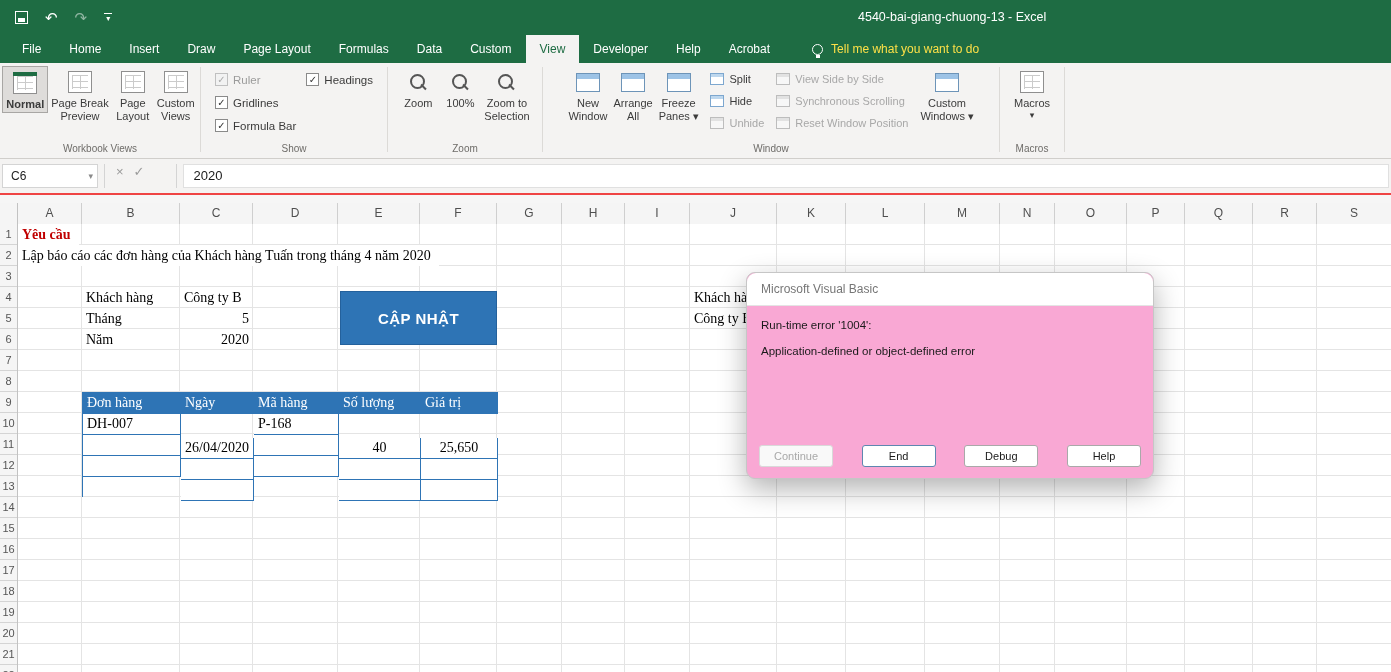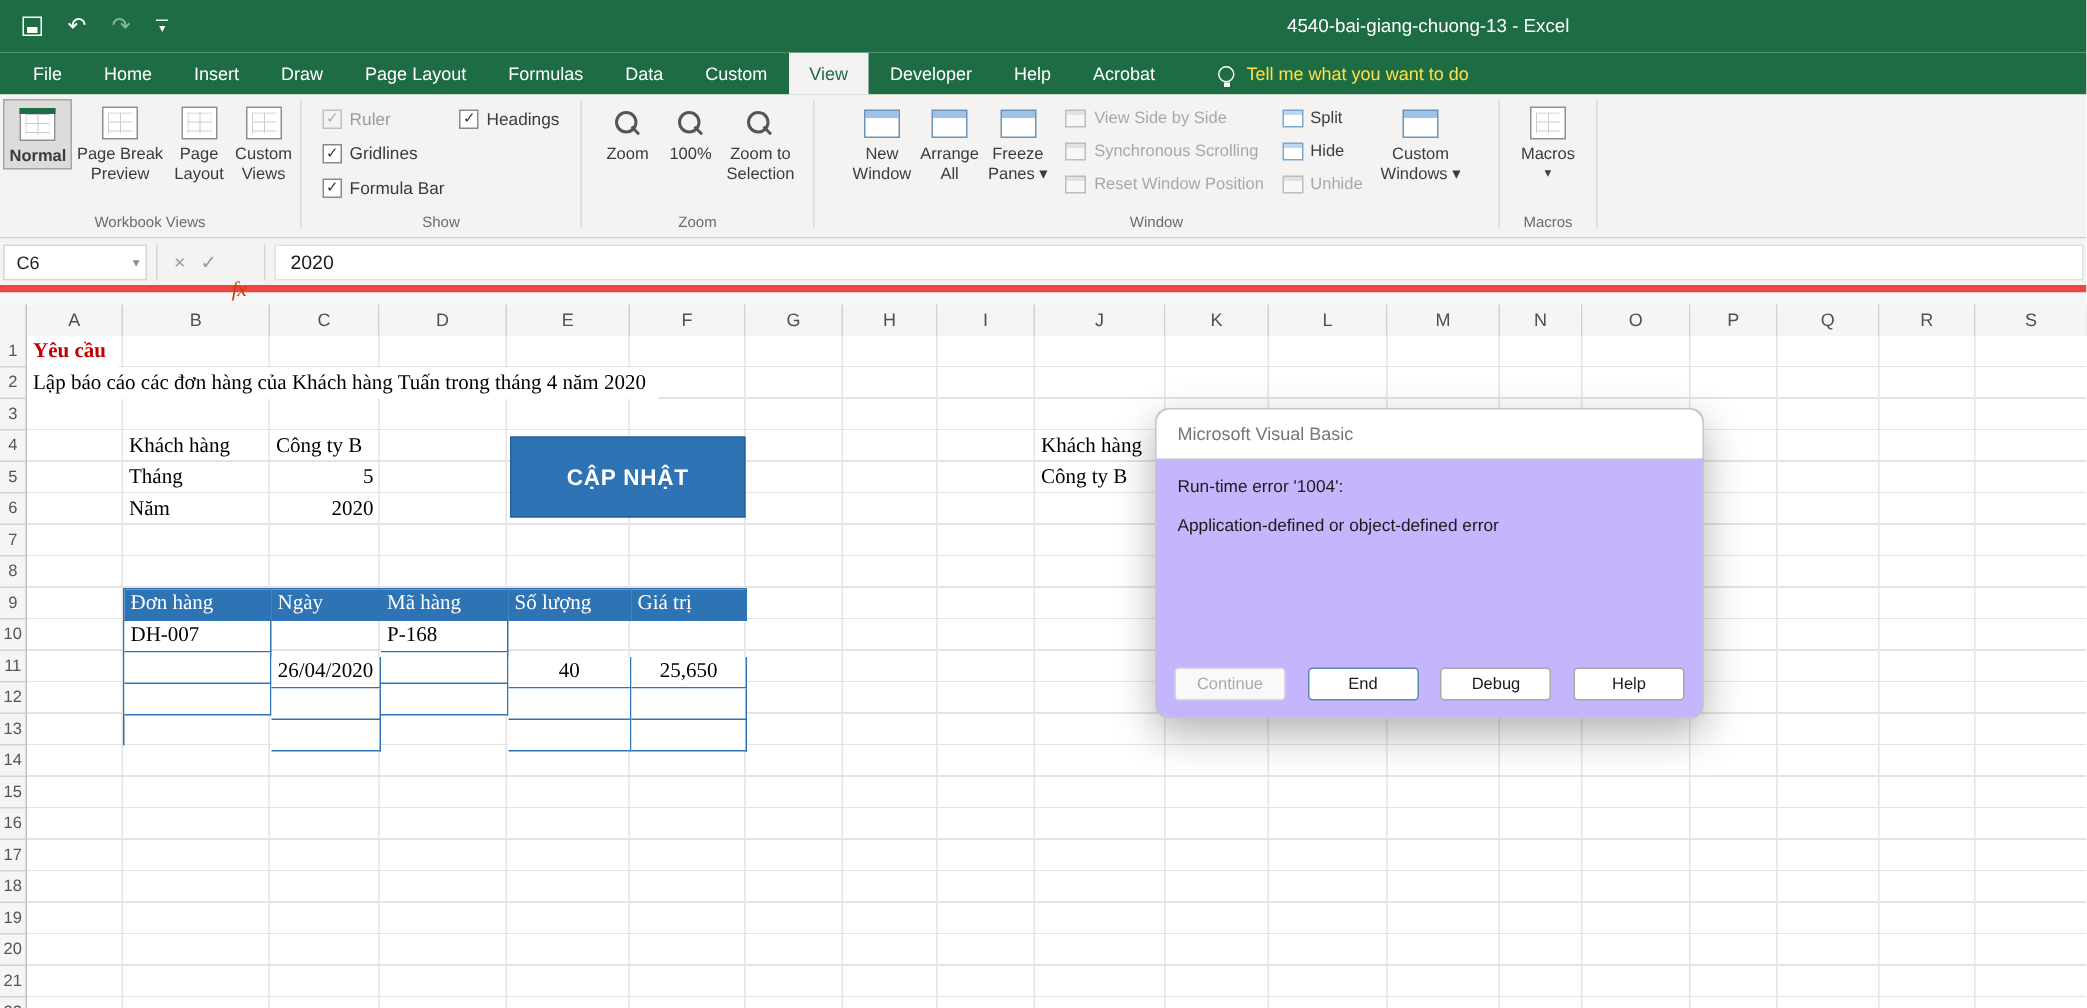--- a/index.html
+++ b/index.html
@@ -51,21 +51,21 @@
   .mag::after { content:''; position:absolute; width:7px; height:2px; background:#555; transform:rotate(45deg); right:0; bottom:3px; }
 
   .win-ico { width:24px; height:19px; border:1px solid #6d94b8; background:linear-gradient(#9dc3e6 0 5px,#fff 5px); }
   .sm-btn { display:flex; align-items:center; gap:5px; font-size:11px; color:#3b3b3b; height:22px; padding:0 3px; white-space:nowrap; }
   .sm-btn.off { color:#a8a8a8; }
   .sm-ico { width:14px; height:12px; border:1px solid #7da7cf; background:linear-gradient(#bdd7ee 0 3px,#fff 3px); flex:none; }
   .sm-btn.off .sm-ico { border-color:#bdbdbd; background:linear-gradient(#e2e2e2 0 3px,#f7f7f7 3px); }
   .arrow { font-size:9px; }
 
   
-  .fbar { height:36px; background:#f4f3f2; border-bottom:5px solid #ef4444; display:flex; align-items:center; padding:5px 2px; }
+  .fbar { height:36px; background:#f4f3f2; border-bottom:2px solid #ef4444; display:flex; padding:5px 2px; }
   .namebox { width:96px; height:24px; background:#fff; border:1px solid #d4d4d4; display:flex; align-items:center; font-size:12px; color:#222; padding:0 4px 0 8px; }
   .namebox span:first-child { flex:1; }
   .nb-arrow { color:#8a8a8a; font-size:9px; }
   .fb-divider { width:1px; height:24px; background:#d4d4d4; margin:0 6px; }
   .fb-ico { font-size:13px; color:#9a9a9a; padding:0 5px; }
   .fb-ico.fx { font-family:Liberation Serif, serif; font-style:italic; color:#c2410c; font-size:14px;margin-top:38px; }
   .fb-value { flex:1; height:24px; background:#fff; border:1px solid #e0e0e0; font-size:13px; color:#1a1a1a; line-height:22px; padding-left:10px; }
 
   .gapstrip { height:8px; background:#f6f6f6; }
 
@@ -85,21 +85,21 @@
   .cell.title { background:#fff; color:#c00000; font-weight:bold; padding-right:8px; }
   .xtable { position:absolute; border-top:1px solid #2e74b5; border-left:1px solid #2e74b5; z-index:5; }
   .tcell { position:absolute; height:21px; line-height:20px; border-right:1px solid #2e74b5; border-bottom:1px solid #2e74b5; font-family:"Liberation Serif", serif; font-size:14px; color:#000; padding:0 4px; background:#fff; white-space:nowrap; overflow:hidden; }
   .tcell.th { background:#2e74b5; color:#fff; }
   .tcell.tr { text-align:center;margin-top:24px; }
 
   
   .update-btn { position:absolute; left:340px; top:291px; width:157px; height:54px; background:#2e74b5; border:1px solid #24619c; color:#fff; font-family:"Liberation Sans", sans-serif; font-size:15px; font-weight:600; letter-spacing:.5px; z-index:10; }
 
   
-  .dialog { position:absolute; left:770px; top:272px; width:366px; height:207px; background:#c4b5fd; border:1px solid #c6c6c6; border-radius:9px; box-shadow:0 10px 28px rgba(0,0,0,.3); z-index:20; }
+  .dialog { position:absolute; left:746px; top:272px; width:408px; height:207px; background:#f9a8d4; border:1px solid #c6c6c6; border-radius:9px; box-shadow:0 10px 28px rgba(0,0,0,.3); z-index:20; }
   .dlg-title { height:33px; padding:9px 14px 0; font-size:12px; color:#767676; border-bottom:1px solid #e4e4e4; background:#fff; border-radius:9px 9px 0 0; }
   .dlg-body { padding:13px 14px 0; font-size:11.5px; color:#1a1a1a; }
   .dlg-line1 { margin-bottom:14px; }
   .dlg-buttons { position:absolute; left:12px; right:12px; bottom:11px; display:flex; justify-content:space-between; }
   .dlg-btn { width:74px; height:22px; background:#fff; border:1px solid #a9a9a9; border-radius:3px; font-family:"Liberation Sans", sans-serif; font-size:11px; color:#1a1a1a; }
   .dlg-btn.default { border-color:#5e87b0; }
   .dlg-btn.disabled { color:#a9a9a9; border-color:#d9d9d9; background:#f9f9f9; }
 </style>
 </head>
 <body>
@@ -243,46 +243,46 @@
 All</div>
             </div>
             <div class="lg-btn">
               <div class="ico">
                 <div class="win-ico"></div>
               </div>
               <div class="lbl">Freeze
 Panes ▾</div>
             </div>
           </div>
+        <div id="win-small-left" style="display:flex; flex-direction:column; padding-top:2px;">
+            <div class="sm-btn">
+              <span class="sm-ico"></span>
+              <span>Split</span>
+            </div>
+            <div class="sm-btn">
+              <span class="sm-ico"></span>
+              <span>Hide</span>
+            </div>
+            <div class="sm-btn off">
+              <span class="sm-ico"></span>
+              <span>Unhide</span>
+            </div>
+          </div>
         <div id="win-small-right" style="display:flex; flex-direction:column; padding-top:2px;">
             <div class="sm-btn off">
               <span class="sm-ico"></span>
               <span>View Side by Side</span>
             </div>
             <div class="sm-btn off">
               <span class="sm-ico"></span>
               <span>Synchronous Scrolling</span>
             </div>
             <div class="sm-btn off">
               <span class="sm-ico"></span>
               <span>Reset Window Position</span>
-            </div>
-          </div>
-        <div id="win-small-left" style="display:flex; flex-direction:column; padding-top:2px;">
-            <div class="sm-btn">
-              <span class="sm-ico"></span>
-              <span>Split</span>
-            </div>
-            <div class="sm-btn">
-              <span class="sm-ico"></span>
-              <span>Hide</span>
-            </div>
-            <div class="sm-btn off">
-              <span class="sm-ico"></span>
-              <span>Unhide</span>
             </div>
           </div>
         <div id="win-switch" style="display:flex;">
             <div class="lg-btn">
               <div class="ico">
                 <div class="win-ico"></div>
               </div>
               <div class="lbl">Custom
 Windows ▾</div>
             </div>

